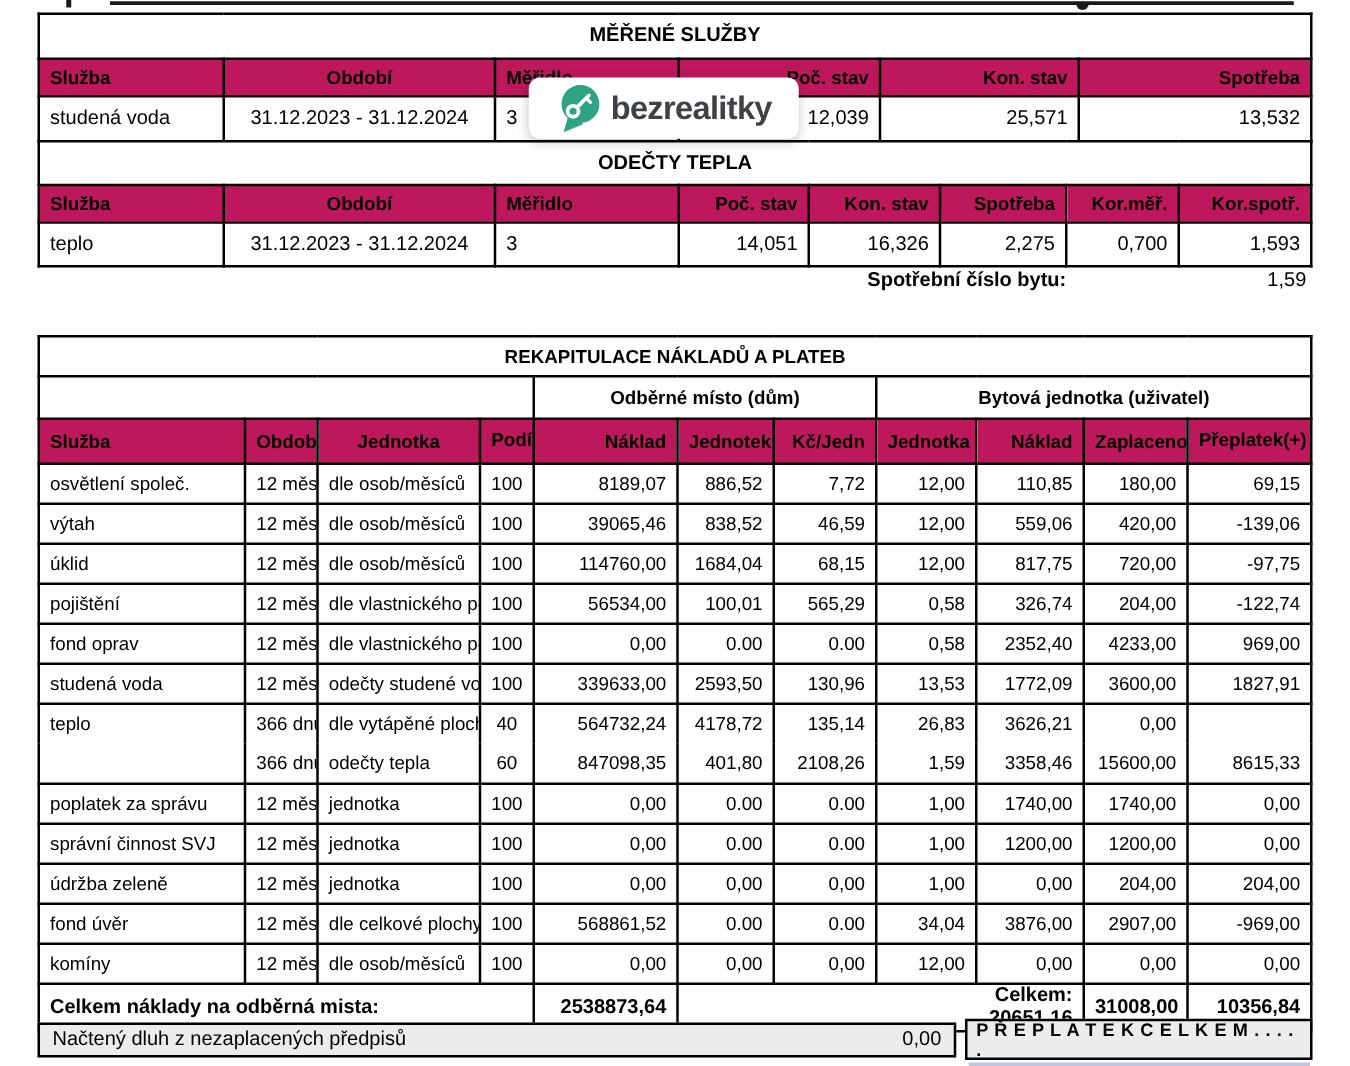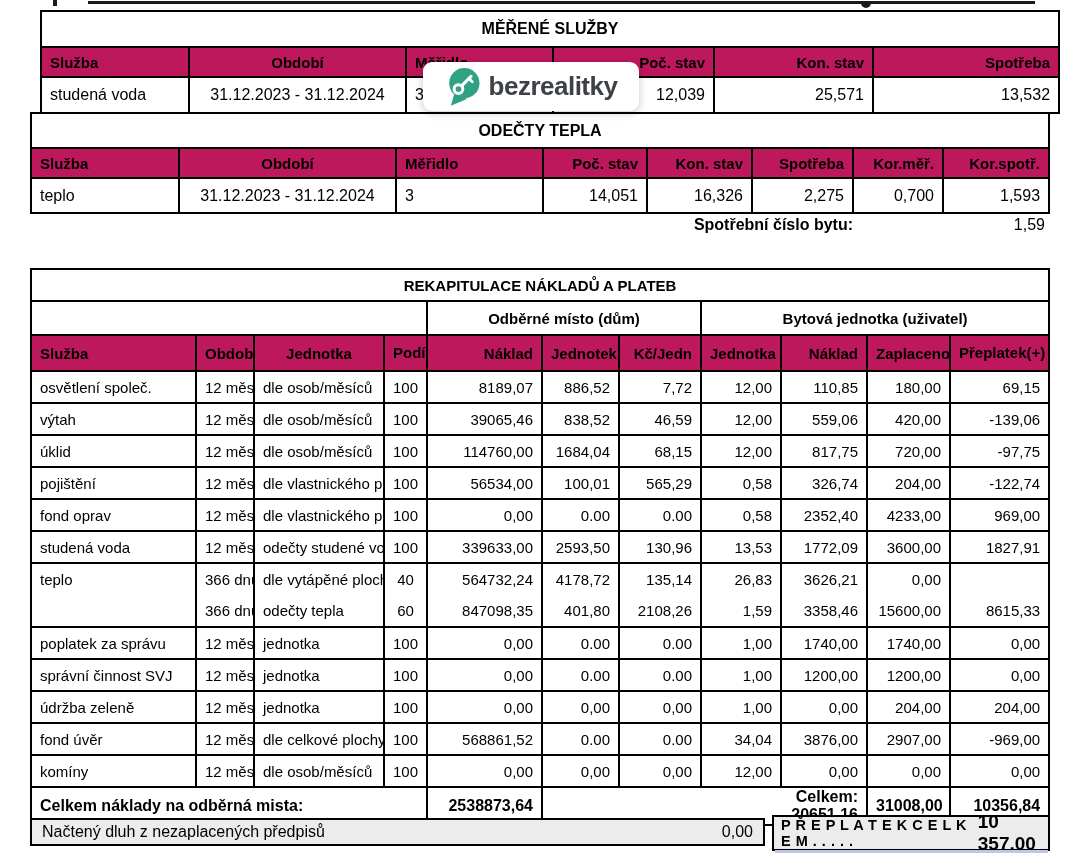--- a/index.html
+++ b/index.html
@@ -44,21 +44,21 @@
         justify-content:flex-end;align-items:center;height:24px;}
   .cons-label{font-weight:bold;font-size:16px;}
   .cons-value{width:192px;text-align:right;font-size:16px;padding-right:3px;}
 
   
   .debt-box{position:absolute;left:30px;top:818px;width:735px;height:28px;background:#ececec;
         border:2px solid #000;box-sizing:border-box;display:flex;align-items:center;
         justify-content:space-between;padding:0 10px;font-size:16px;}
   .over-box{position:absolute;left:772px;top:815px;width:278px;height:33px;background:#ececec;
         border:2px solid #000;box-sizing:border-box;display:flex;align-items:center;
-        justify-content:space-between;padding:16px 7px;}
+        justify-content:space-between;padding:0 7px;flex-direction:column;}
   .over-label{font-weight:bold;font-size:14.5px;letter-spacing:0.5px;}
   .over-value{font-weight:bold;font-size:19px;}
   .bottom-sliver{position:absolute;left:775px;top:850px;width:273px;height:3px;background:#bcc8e4;}
 
   
   .logo-box{position:absolute;left:423px;top:62px;width:216px;height:49px;background:#fff;
         border-radius:9px;box-shadow:0 2px 9px rgba(0,0,0,0.22);display:flex;align-items:center;
         justify-content:center;gap:7px;z-index:5;}
   .logo-text{font-weight:bold;font-size:26px;color:#3e4145;letter-spacing:-0.5px;}
 
@@ -67,21 +67,21 @@
 </style>
 </head>
 <body>
 
 <div class="page">
 
   <div class="frag" style="left:53px;top:0;width:4px;height:6px;"></div>
   <div class="frag" style="left:88px;top:1px;width:947px;height:3px;"></div>
   <div class="frag" style="left:861px;top:2px;width:10px;height:6px;border-radius:0 0 5px 5px;"></div>
 
-  <table class="tbl" id="tbl-measured" style="left:40px;top:10px;width:1018px;">
+  <table class="tbl" id="tbl-measured" style="left:30px;top:10px;width:1018px;">
     <colgroup>
         <col style="width:148px">
         <col style="width:217px">
         <col style="width:147px">
               <col style="width:161px">
         <col style="width:159px">
         <col style="width:186px">
       </colgroup>
     <tbody>
       <tr>

